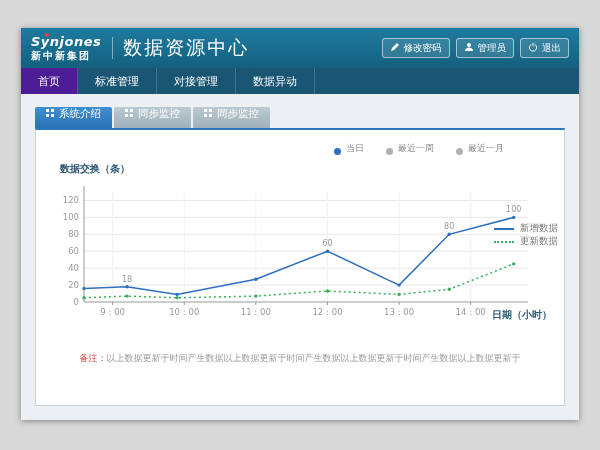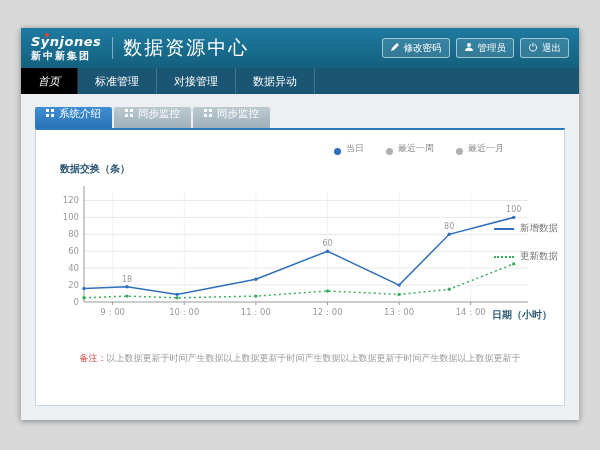--- a/index.html
+++ b/index.html
@@ -29,21 +29,21 @@
     display:flex; align-items:center; gap:4px; cursor:pointer;
     border:1px solid rgba(255,255,255,0.55); background:rgba(255,255,255,0.12);
     border-radius:3px; color:#fff; font-size:9.5px; padding:3px 7px; line-height:1;
   }
   
   .navbar { height:26px; background:#1a5574; display:flex; align-items:stretch; }
   .nav-item {
     display:flex; align-items:center; padding:0 17px; color:#fff; font-size:11px;
     border-right:1px solid rgba(255,255,255,0.18); cursor:pointer;
   }
-  .nav-item.active { background:#000000;font-style:italic; }
+  .nav-item.active { background:#4c1d95; }
   
   .content {
     position:absolute; top:66px; bottom:0; left:0; right:0;
     background:#edf0f2; padding:13px 14px 14px 14px;
   }
   .tabs { display:flex; gap:2px; height:21px; }
   .tab {
     display:flex; align-items:flex-start; gap:5px; padding:0 11px; cursor:pointer;
     font-size:10.5px; color:#fff; border-radius:2px 2px 0 0;
     background:linear-gradient(#bcc9d1,#9fb1bb);
@@ -53,21 +53,21 @@
     background:#fff; border:1px solid #c8d2d9; border-top:2px solid #2a77bb;
     height:calc(100% - 21px); position:relative;
   }
   .filters { position:absolute; top:12px; right:60px; display:flex; gap:22px; }
   .filter { display:flex; align-items:flex-end; gap:5px; font-size:9px; color:#888; cursor:pointer; }
   .fdot { width:7px; height:7px; border-radius:50%; background:#bbb; }
   .ylabel { margin:32px 0 0 24px; font-size:10px; font-weight:bold; color:#2c5876; }
   .chart-wrap { position:relative; margin-top:2px; }
   #chart-svg { display:block; margin-left:14px; }
   #chart-svg text { font-family:"DejaVu Sans","Liberation Sans",sans-serif; }
-  .series-legend { position:absolute; right:6px; top:44px; display:flex; flex-direction:column; gap:15px; }
+  .series-legend { position:absolute; right:6px; top:44px; display:flex; flex-direction:column; }
   .sl-item { display:flex; align-items:center; gap:6px; font-size:9.5px; color:#777; cursor:pointer; }
   .sl-sample { width:20px; height:0; border-top-width:2px; border-top-color:#999; }
   .sl-sample.solid { border-top-style:solid; }
   .sl-sample.dotted { border-top-style:dotted; }
   .xlabel { position:absolute; right:12px; bottom:8px; font-size:10px; font-weight:bold; color:#2c5876; }
   .note { margin-top:22px; text-align:center; font-size:9px; color:#9a9a9a; white-space:nowrap; overflow:hidden; }
   .note-prefix { color:#d43a3a; }
 </style>
 </head>
 <body>

